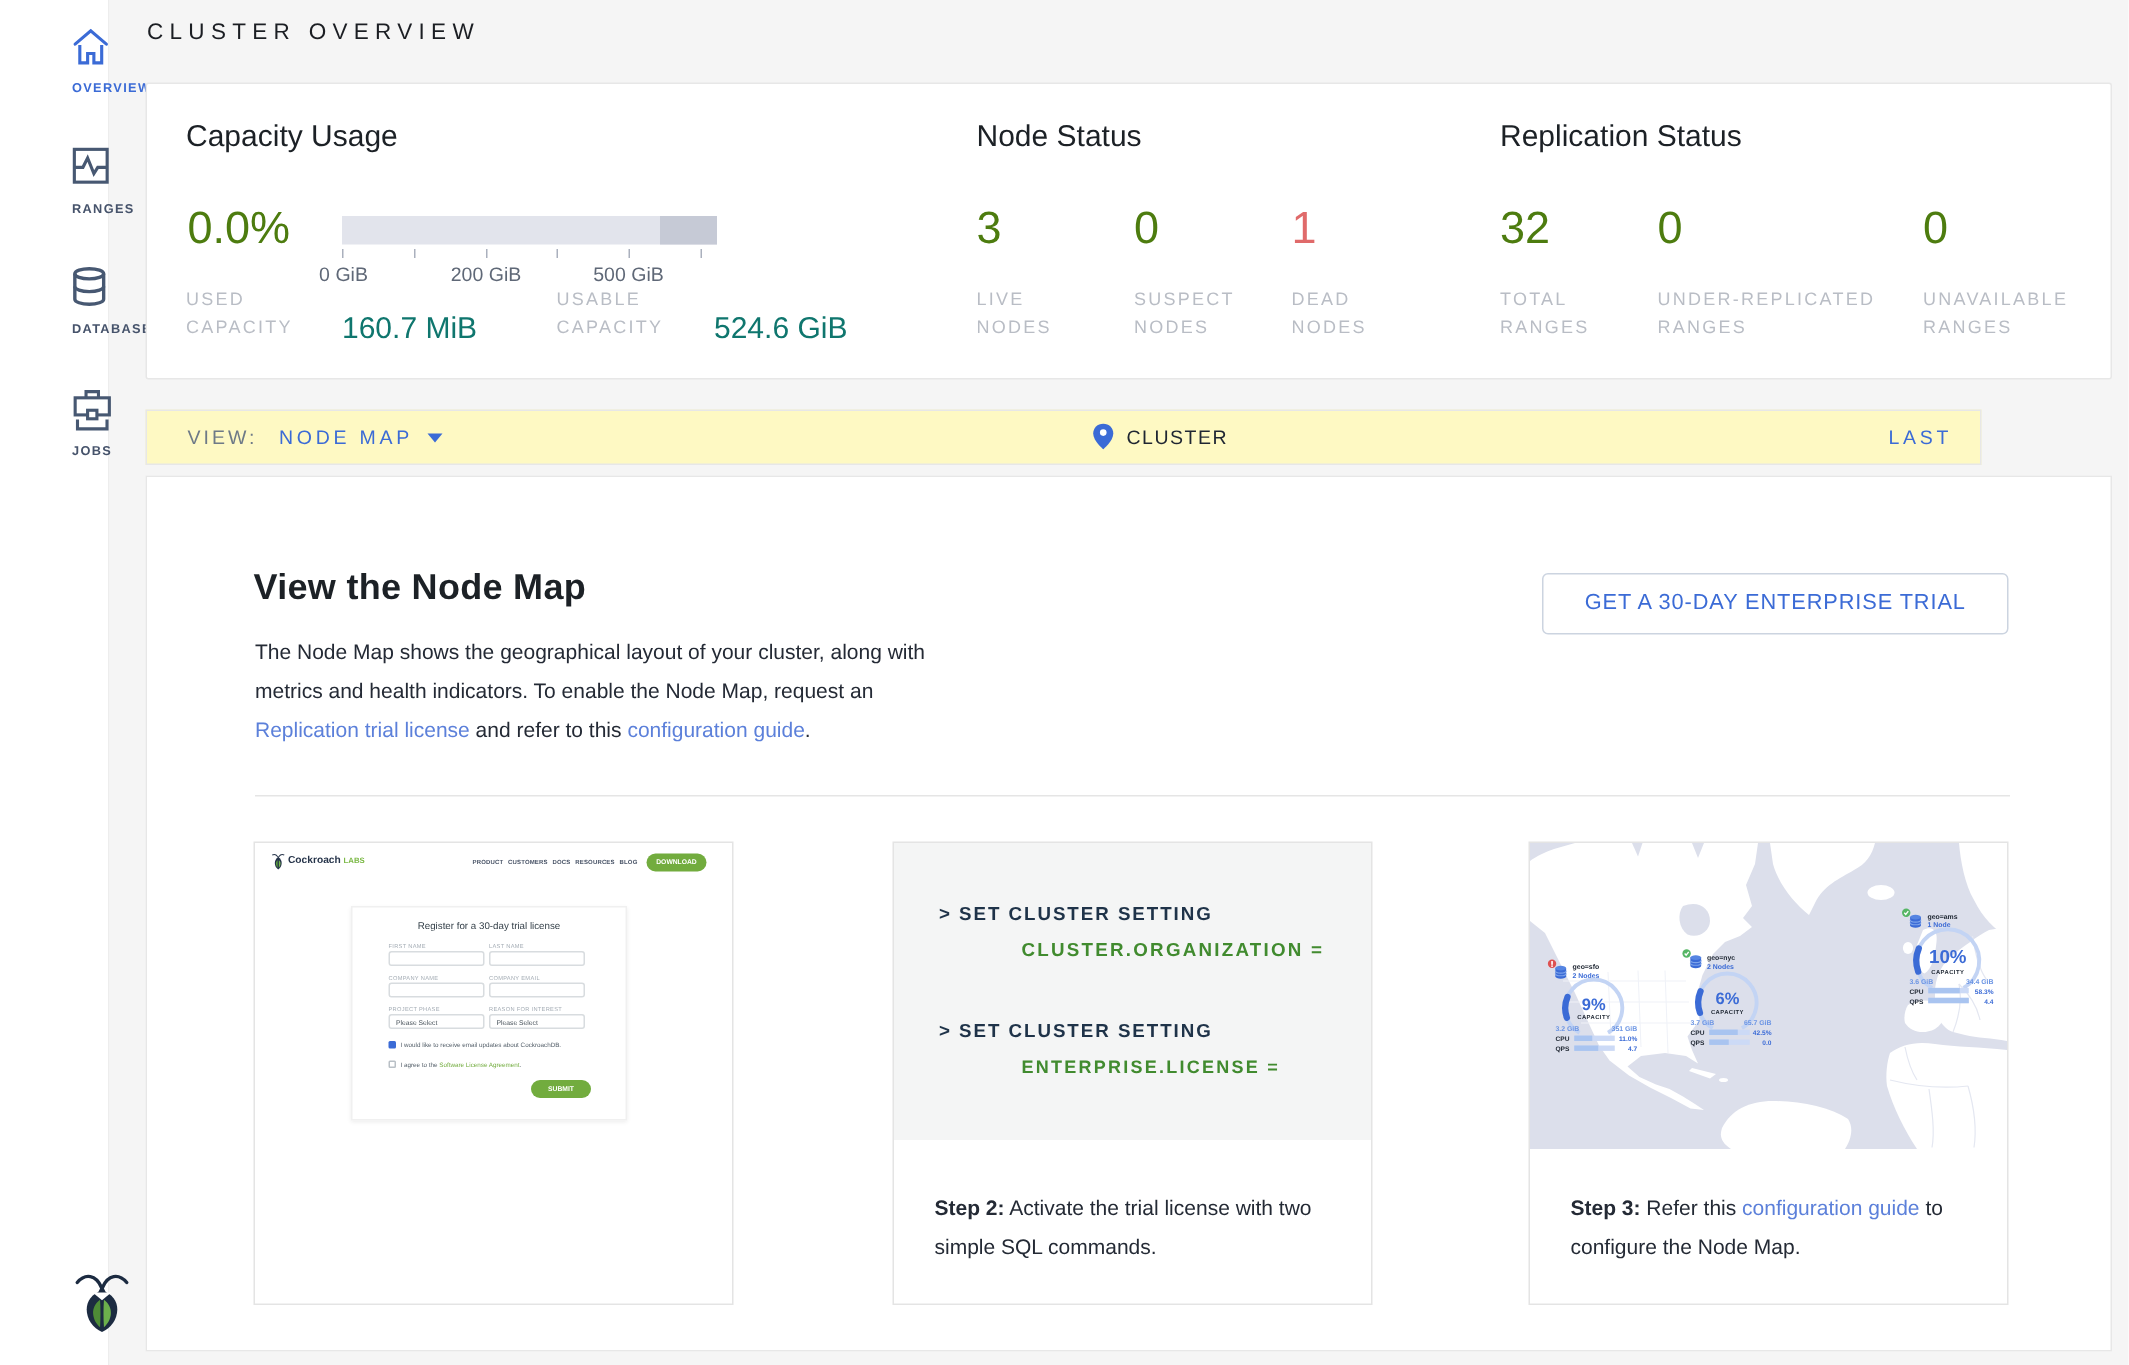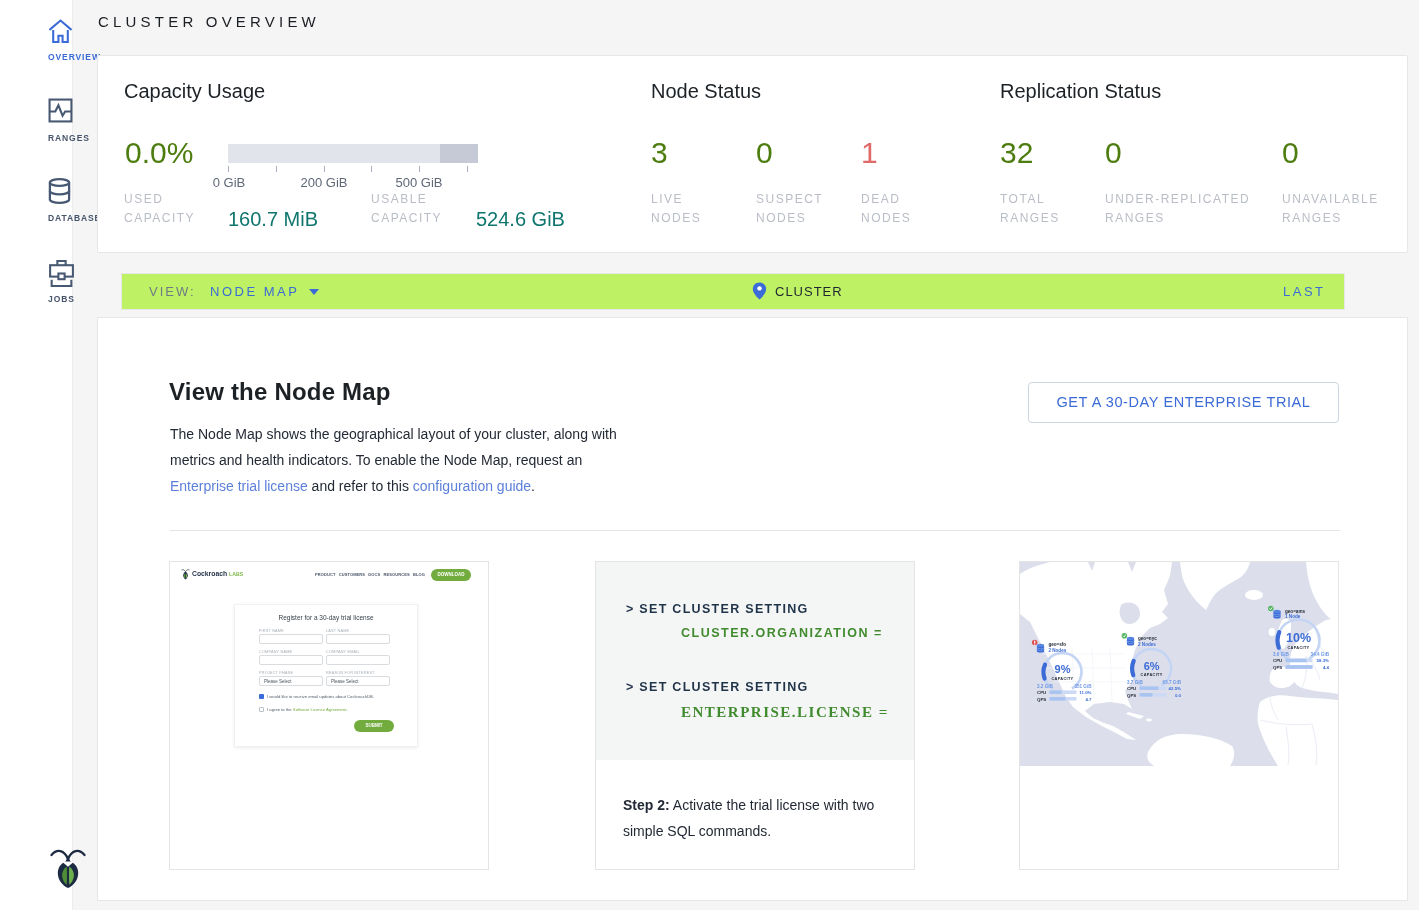--- a/index.html
+++ b/index.html
@@ -23,21 +23,21 @@
 .smlabel { position:absolute; top:134px; font-size:12px; letter-spacing:1.5px; color:#b9bdc5; line-height:19px; }
 .bluemid { position:absolute; font-size:20px; color:#0f766e; }
 
 
 #capbar { position:absolute; left:130px; top:88px; width:250px; height:19px; background:#e2e4ec; }
 #capbar .used { position:absolute; right:0; top:0; width:38px; height:19px; background:#c6cad6; }
 .tick { position:absolute; top:110px; width:1px; height:6px; background:#aab0bd; }
 .ticklabel { position:absolute; top:119px; font-size:13px; color:#5f6877; transform:translateX(-50%); white-space:nowrap; }
 
 
-#toolbar { position:absolute; left:97px; top:273px; width:1224px; height:37px; background:#bef264; border:1px solid #e7e7e7;margin-left:24px; }
+#toolbar { position:absolute; left:97px; top:273px; width:1224px; height:37px; background:#fef9c3; border:1px solid #e7e7e7; }
 #toolbar .in { position:absolute; top:0; height:35px; line-height:35px; font-size:13px; }
 .caret { display:inline-block; width:0; height:0; border-left:5.5px solid transparent; border-right:5.5px solid transparent; border-top:6px solid #3b6bd6; vertical-align:middle; margin-left:10px; margin-top:-2px; }
 
 
 #content { position:absolute; left:97px; top:317px; width:1311px; height:584px; background:#fff; border:1px solid #e7e7e7; }
 #nm-head { position:absolute; left:71px; top:60px; font-size:24px; font-weight:bold; color:#1c2126; letter-spacing:0.2px; }
 #nm-para { position:absolute; left:72px; top:103px; font-size:14px; line-height:26px; color:#242a35; width:474px; }
 a.blue { color:#5c80da; text-decoration:none; }
 #trialbtn { position:absolute; left:930px; top:64px; width:311px; height:41px; border:1px solid #ccd4e0; border-radius:4px; text-align:center; line-height:39px; font-size:14.5px; color:#3b6bd6; letter-spacing:0.6px; background:#fff; }
 #divider { position:absolute; left:72px; top:212px; width:1170px; height:1px; background:#e5e5e5; }
@@ -146,21 +146,21 @@
       <path d="M7.5 0.5 C3.6 0.5 0.8 3.3 0.8 7 C0.8 12 7.5 17.5 7.5 17.5 C7.5 17.5 14.2 12 14.2 7 C14.2 3.3 11.4 0.5 7.5 0.5 Z" fill="#3b6bd6"></path>
       <circle cx="7.5" cy="6.4" r="2.2" fill="#fff"></circle>
     </svg>CLUSTER</div>
   <div class="in" style="left:1161px; color:#3b6bd6; letter-spacing:2.5px;">LAST 10 MIN<span class="caret" style="margin-left:12px;"></span></div>
 </div>
 
 <div id="content">
   <div id="nm-head">View the Node Map</div>
   <div id="nm-para">The Node Map shows the geographical layout of your cluster, along with
 metrics and health indicators. To enable the Node Map, request an
-<a class="blue" href="#">Enterprise trial license</a> and refer to this <a class="blue" href="#">configuration guide</a>.</div>
+<a class="blue" href="#">Replication trial license</a> and refer to this <a class="blue" href="#">configuration guide</a>.</div>
   <div id="trialbtn">GET A 30-DAY ENTERPRISE TRIAL</div>
   <div id="divider"></div>
 
   <div class="stepcard" style="left:71px;">
     <div id="minisite">
 
       <svg style="position:absolute; left:11px; top:7px;" width="9" height="11" viewBox="0 0 9 11">
         <path d="M0.5 1 C2 0.3 3.2 0.8 4 2 L4.5 2.6 L5 2 C5.8 0.8 7 0.3 8.5 1" fill="none" stroke="#26344a" stroke-width="0.7"></path>
         <path d="M4.5 2.4 C6 3.4 6.8 4.8 6.8 6.3 C6.8 8.3 5.8 9.8 4.5 10.6 C3.2 9.8 2.2 8.3 2.2 6.3 C2.2 4.8 3 3.4 4.5 2.4 Z" fill="#26344a"></path>
         <path d="M4.1 4.5 C3.2 5.1 2.9 6 3 7 C3.1 8 3.5 8.9 4.1 9.5 Z" fill="#5a9f3d"></path>
@@ -197,21 +197,21 @@
         <div style="position:absolute; left:119px; top:115px; width:40px; height:12px; background:#72ac3e; border-radius:6px; color:#fff; font-size:4.5px; font-weight:bold; text-align:center; line-height:12px;">SUBMIT</div>
       </div>
     </div>
   </div>
 
   <div class="stepcard" style="left:497px;">
     <div style="position:absolute; left:0; top:0; width:318px; height:198px; background:#f4f5f5;"></div>
     <div style="position:absolute; left:30px; top:40px; font-size:12.5px; font-weight:bold; letter-spacing:1.3px; color:#1f3349; white-space:nowrap;">&gt; SET CLUSTER SETTING</div>
     <div style="position:absolute; left:85px; top:64px; font-size:12.5px; font-weight:bold; letter-spacing:1.5px; color:#418b2f; white-space:nowrap;">CLUSTER.ORGANIZATION =</div>
     <div style="position:absolute; left:30px; top:118px; font-size:12.5px; font-weight:bold; letter-spacing:1.3px; color:#1f3349; white-space:nowrap;">&gt; SET CLUSTER SETTING</div>
-    <div style="position:absolute; left:85px; top:142px; font-size:15px; font-weight:bold; letter-spacing:1.5px; color:#418b2f; white-space:nowrap;font-family:Liberation Serif, serif;">ENTERPRISE.LICENSE =</div>
+    <div style="position:absolute; left:85px; top:142px; font-size:12px; font-weight:bold; letter-spacing:1.5px; color:#418b2f; white-space:nowrap;">ENTERPRISE.LICENSE =</div>
     <div class="steptext"><b>Step 2:</b> Activate the trial license with two simple SQL commands.</div>
   </div>
 
   <div class="stepcard" style="left:921px;">
     <svg id="mapbox" style="position:absolute; left:0; top:0;" width="318" height="204" viewBox="0 0 318 204" font-family="Liberation Sans, sans-serif">
       <rect x="0" y="0" width="318" height="204" fill="#dcdfeb"></rect>
 
       <path d="M0 52 L0 12 C4 9 10 6 16 4 L30 0 L152 0 L150 14 L144 28 L148 42 L142 50 L148 56 L140 62 L130 66 L122 74 L115 88 L111 102 L113 118 L105 129 L108 138 L112 147 L104 142 L90 140 L74 142 L65 149 L73 156 L84 161 L93 164 L102 169 L110 174 L116 178 L107 177 L94 170 L80 163 L66 155 L53 145 L46 135 L40 122 L30 100 L20 80 L10 60 Z" fill="#fff"></path>
 
       <path d="M68 0 L75 0 L72 9 Z" fill="#dcdfeb"></path>
@@ -331,14 +331,15 @@
         <text x="253" y="100.39999999999999" font-size="4.4" font-weight="bold" fill="#1d2531">CPU</text>
         <rect x="265.5" y="96.6" width="27" height="3.6" fill="#ccdaf6"></rect>
         <rect x="265.5" y="96.6" width="21" height="3.6" fill="#a9c4f0"></rect>
         <text x="309" y="100.39999999999999" font-size="4.4" font-weight="bold" fill="#3b6bd6" text-anchor="end">58.3%</text>
         <text x="253" y="107.0" font-size="4.4" font-weight="bold" fill="#1d2531">QPS</text>
         <rect x="265.5" y="103.2" width="27" height="3.6" fill="#ccdaf6"></rect>
         <rect x="265.5" y="103.2" width="27" height="3.6" fill="#a9c4f0"></rect>
         <text x="309" y="107.0" font-size="4.4" font-weight="bold" fill="#3b6bd6" text-anchor="end">4.4</text>
       </g>
     </svg>
+    <div class="steptext"><b>Step 3:</b> Refer this <a class="blue" href="#">configuration guide</a> to configure the Node Map.</div>
   </div>
 </div>
 
 </body></html>

